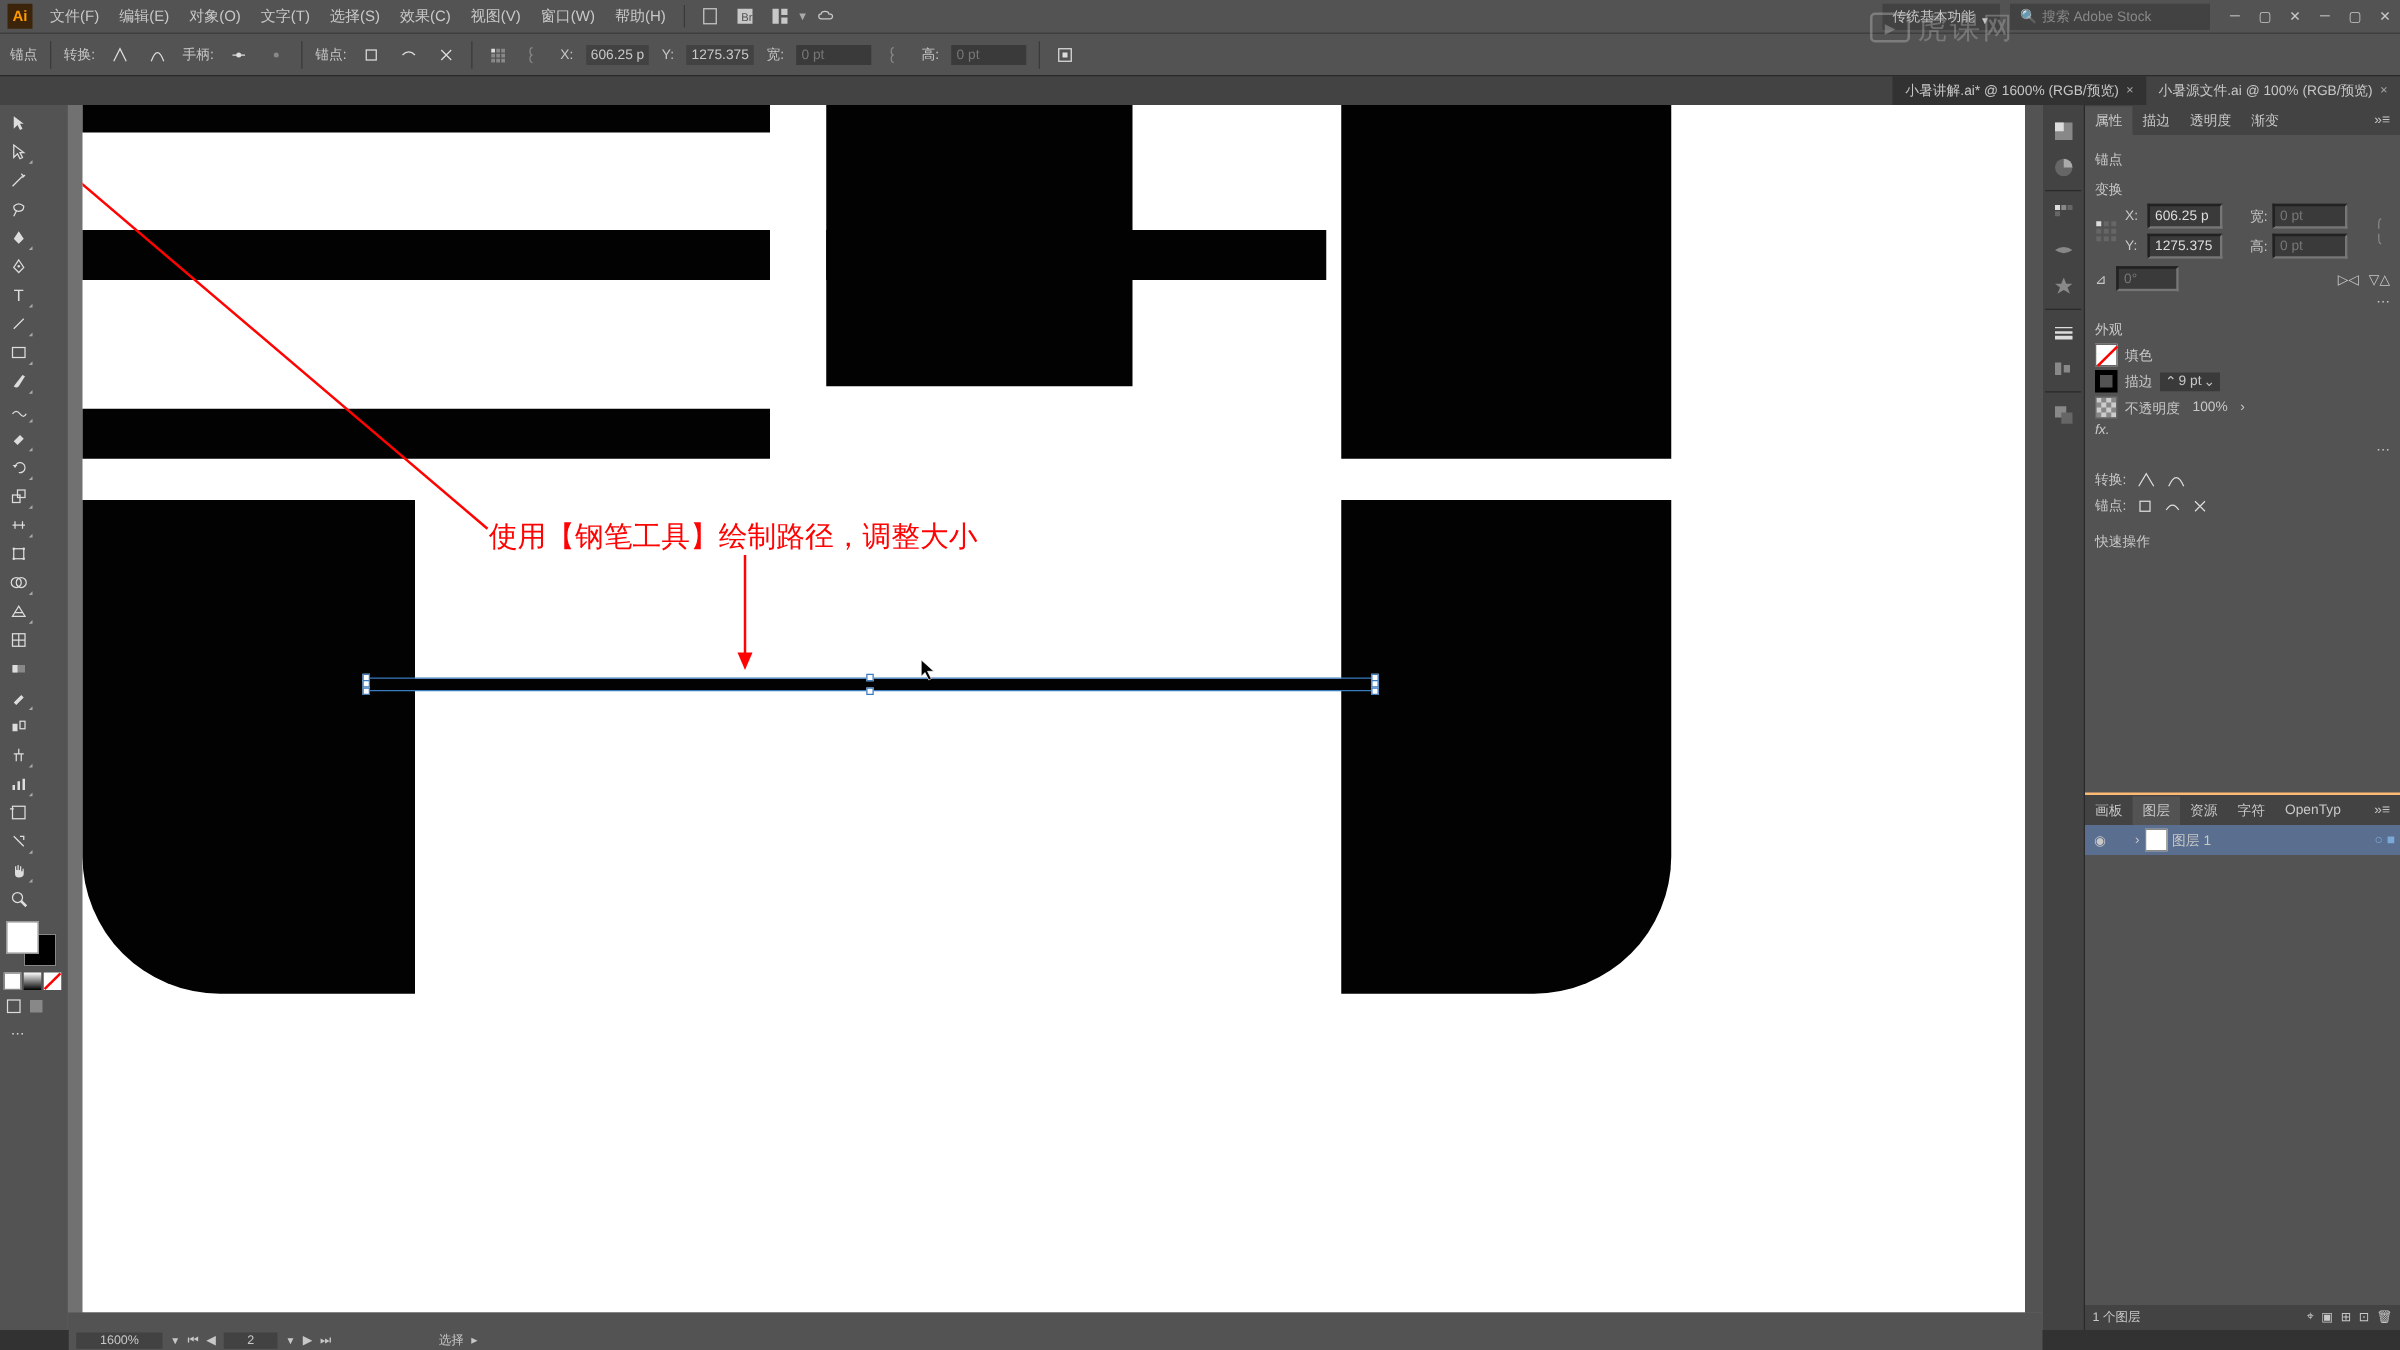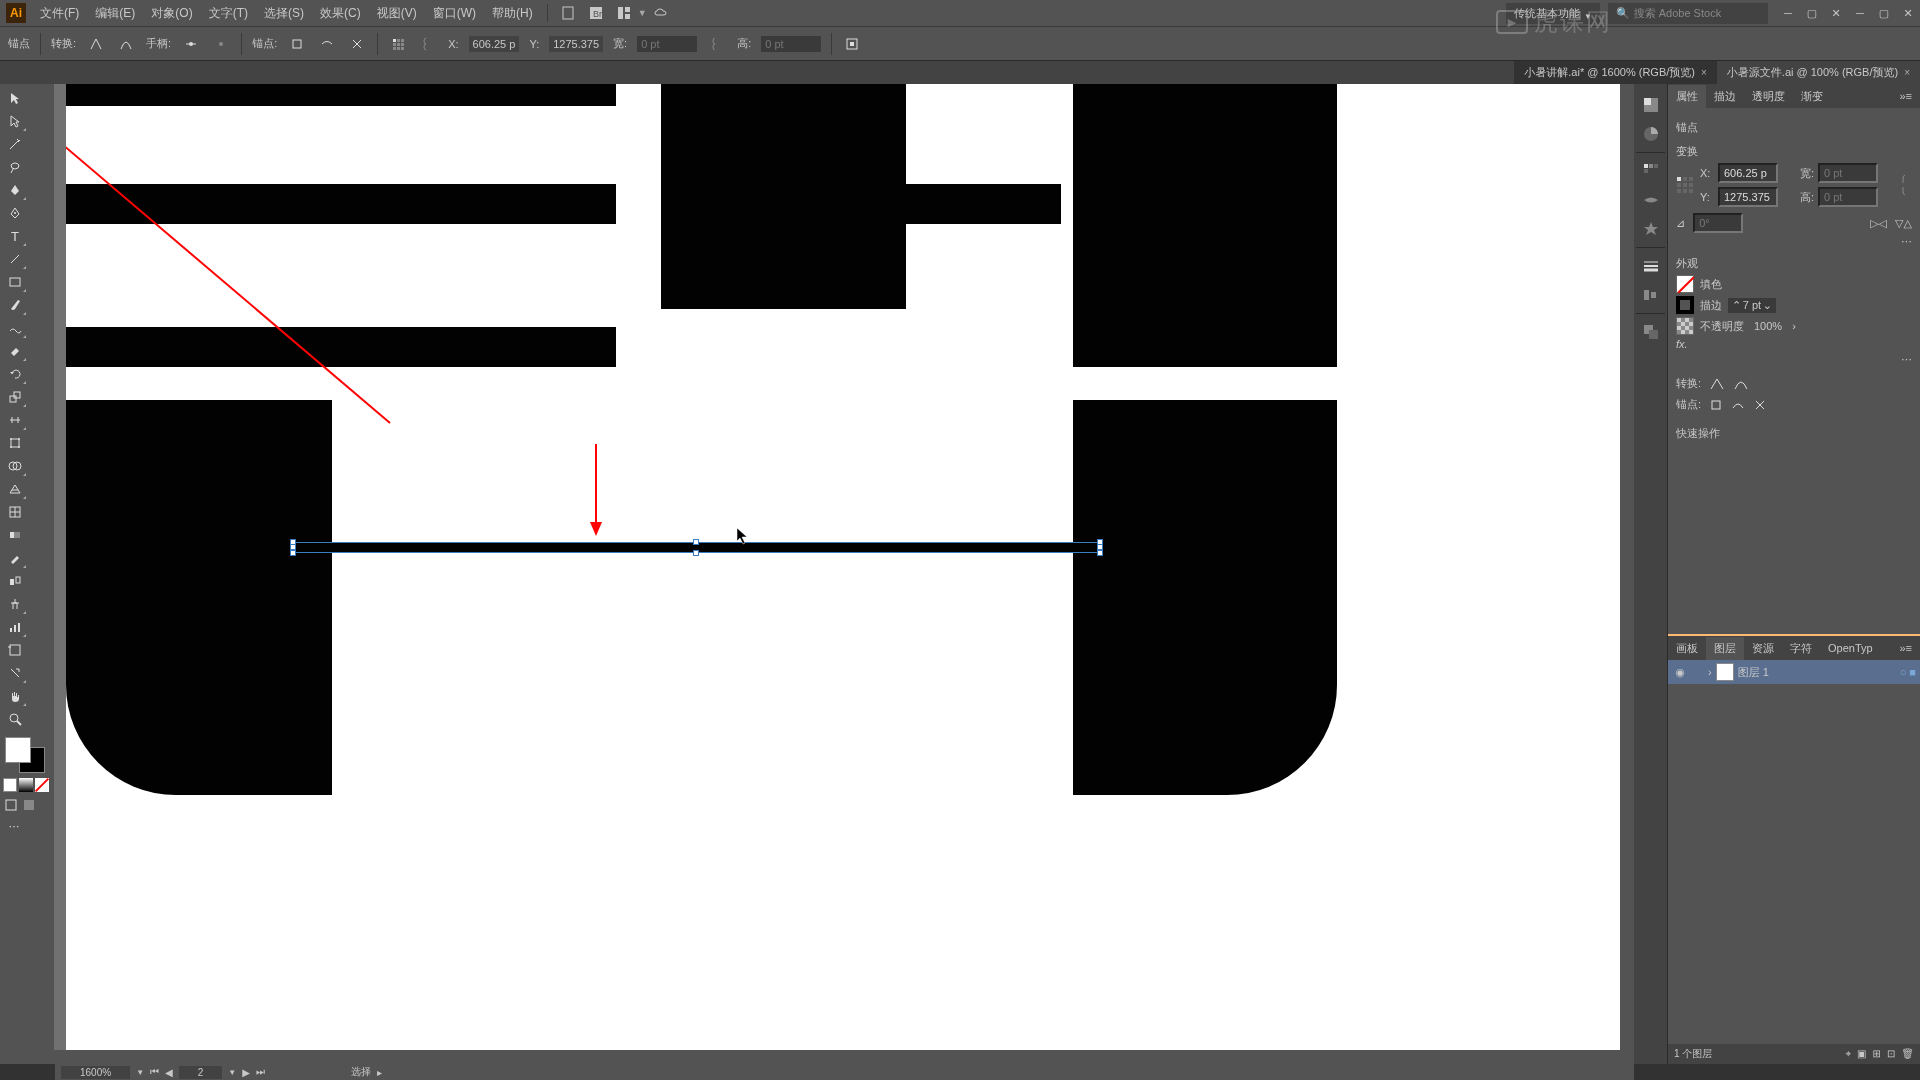--- a/index.html
+++ b/index.html
@@ -494,20 +494,21 @@
         <div class="sel-handle" style="right:-4px;top:-4px"></div>
         <div class="sel-handle" style="right:-4px;top:1px"></div>
         <div class="sel-handle" style="right:-4px;top:7px"></div>
       </div>
 
       <svg style="position:absolute;left:0;top:0;width:100%;height:100%;pointer-events:none">
         <line x1="-10" y1="55" x2="324" y2="339" stroke="#ff0303" stroke-width="2"></line>
         <line x1="530" y1="360" x2="530" y2="445" stroke="#ff0303" stroke-width="2"></line>
         <polygon points="530,452 524,438 536,438" fill="#ff0303"></polygon>
       </svg>
+      <div class="anno-text" style="left:325px;top:330px">使用【钢笔工具】绘制路径，调整大小</div>
 
       <div class="cursor-arrow" style="left:670px;top:443px">
         <svg width="14" height="18">
             <path d="M1 1 L1 14 L4 11 L7 17 L9 16 L6 10 L11 10 Z" fill="#000" stroke="#fff" stroke-width="0.5"></path>
           </svg>
       </div>
     </div>
     <div class="scrollbar-v"></div>
     <div class="scrollbar-h"></div>
   </div>
@@ -624,21 +625,21 @@
           <div class="app-swatch" style="background:#fff;position:relative">
               <div style="position:absolute;width:22px;height:2px;background:red;transform:rotate(-45deg);top:8px;left:-2px"></div>
             </div>
           <span>填色</span>
         </div>
         <div class="appearance-row">
           <div class="app-swatch" style="background:#535353;border:4px solid #000"></div>
           <span>描边</span>
           <div class="stroke-size">
               <span>⌃</span>
-              <span>7 pt</span>
+              <span>9 pt</span>
               <span>⌄</span>
             </div>
         </div>
         <div class="appearance-row">
           <div class="app-swatch" style="background:repeating-conic-gradient(#888 0 25%,#ccc 0 50%) 0 0/8px 8px"></div>
           <span>不透明度</span>
           <span style="margin-left:4px">100%</span>
           <span style="margin-left:4px">›</span>
         </div>
         <div class="appearance-row" style="font-style:italic">

